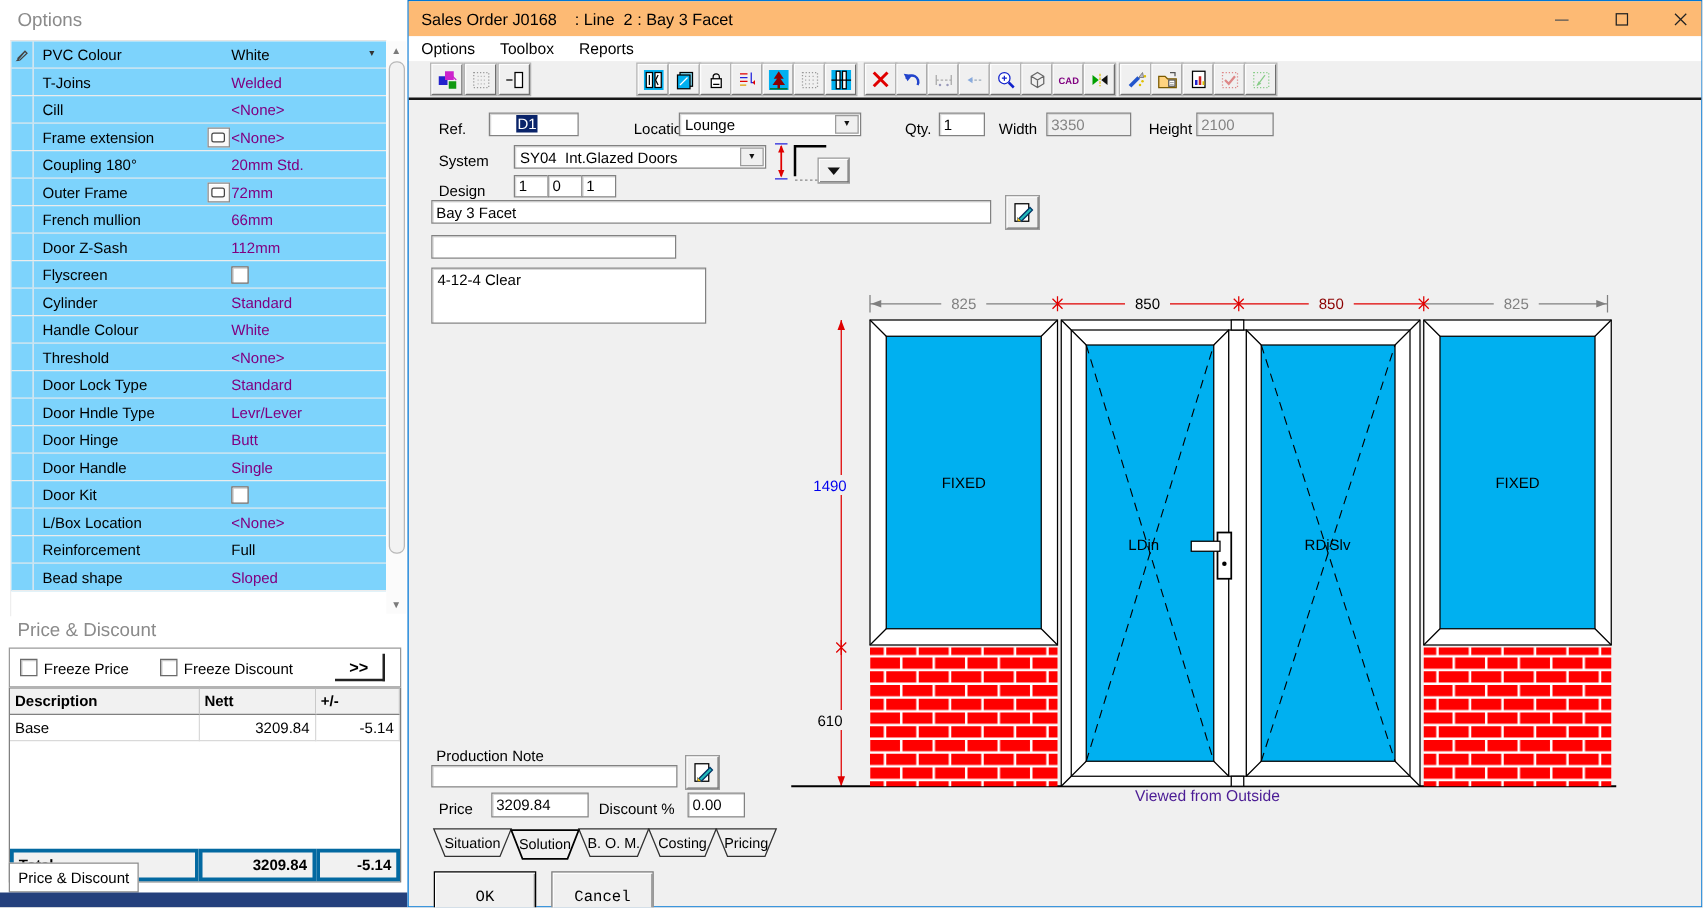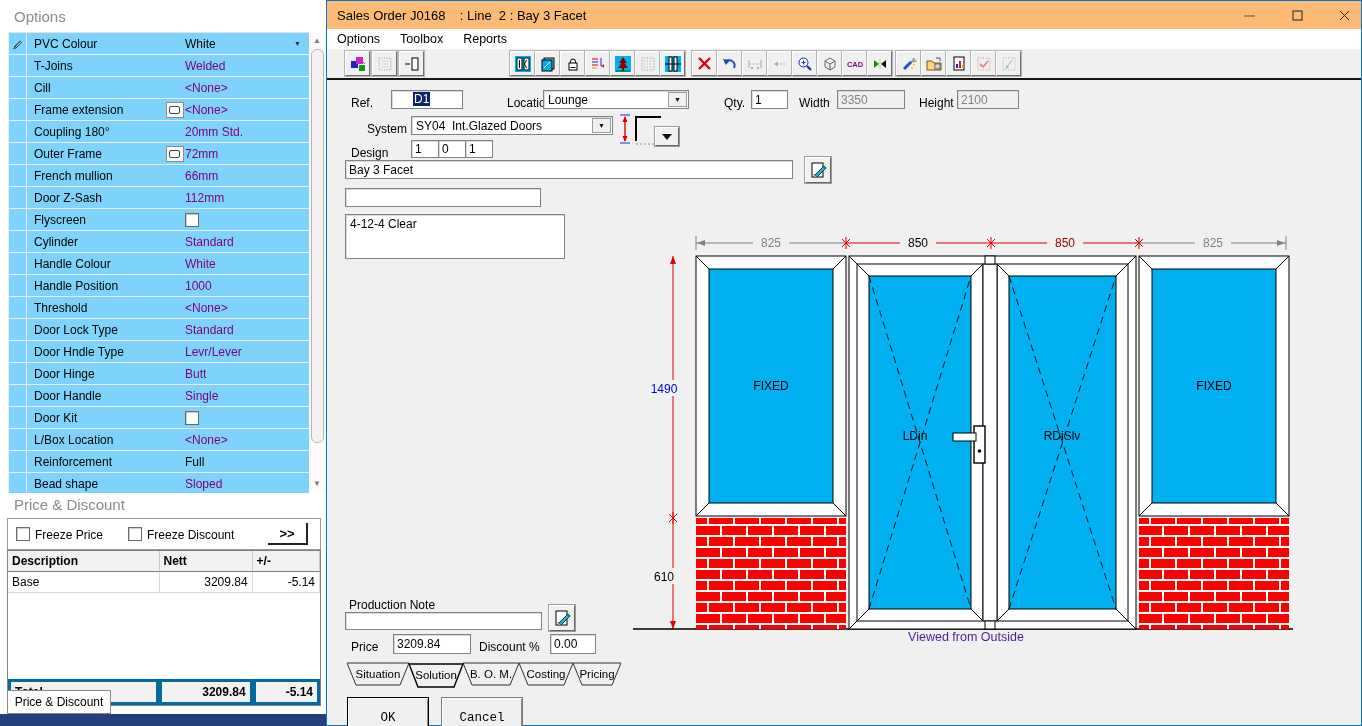--- a/index.html
+++ b/index.html
@@ -170,28 +170,20 @@
       <div class="prow">
           <span class="pgut"></span>
           <span class="plab">Handle Colour</span>
           <span class="pmid"></span>
           <span class="pval">
             <span>White</span>
           </span>
         </div>
       <div class="prow">
           <span class="pgut"></span>
-          <span class="plab">Handle Position</span>
-          <span class="pmid"></span>
-          <span class="pval">
-            <span>1000</span>
-          </span>
-        </div>
-      <div class="prow">
-          <span class="pgut"></span>
           <span class="plab">Threshold</span>
           <span class="pmid"></span>
           <span class="pval">
             <span>&lt;None&gt;</span>
           </span>
         </div>
       <div class="prow">
           <span class="pgut"></span>
           <span class="plab">Door Lock Type</span>
           <span class="pmid"></span>
@@ -493,21 +485,21 @@
         <span class="cval">Lounge</span>
         <span class="cbtn">▼</span>
       </div>
     <span class="lbl" style="left:397px;top:95px;">Qty.</span>
     <input class="inp" style="left: 424px; top: 89px; width: 37px; height: 19px;" value="1">
     <span class="lbl" style="left:472px;top:95px;">Width</span>
     <input class="inp dis" style="left: 510px; top: 89px; width: 68px; height: 19px;" value="3350">
     <span class="lbl" style="left:592px;top:95px;">Height</span>
     <input class="inp dis" style="left: 630px; top: 89px; width: 62px; height: 19px;" value="2100">
 
-    <span class="lbl" style="left:40px;top:121px;">System</span>
+    <span class="lbl" style="left:24px;top:121px;">System</span>
     <div class="combo" style="left:84px;top:115px;width:202px;height:19px;">
         <span class="cval pre">SY04  Int.Glazed Doors</span>
         <span class="cbtn">▼</span>
       </div>
     <div class="abs" style="left:290px;top:110px;">
       <svg width="68" height="40">
         <line x1="3" y1="4" x2="13" y2="4" stroke="#2222dd"></line>
         <line x1="3" y1="32" x2="13" y2="32" stroke="#2222dd"></line>
         <line x1="8" y1="6" x2="8" y2="30" stroke="#e00000" stroke-width="1.4"></line>
         <polygon points="8,5 5.5,11 10.5,11" fill="#e00000"></polygon>

